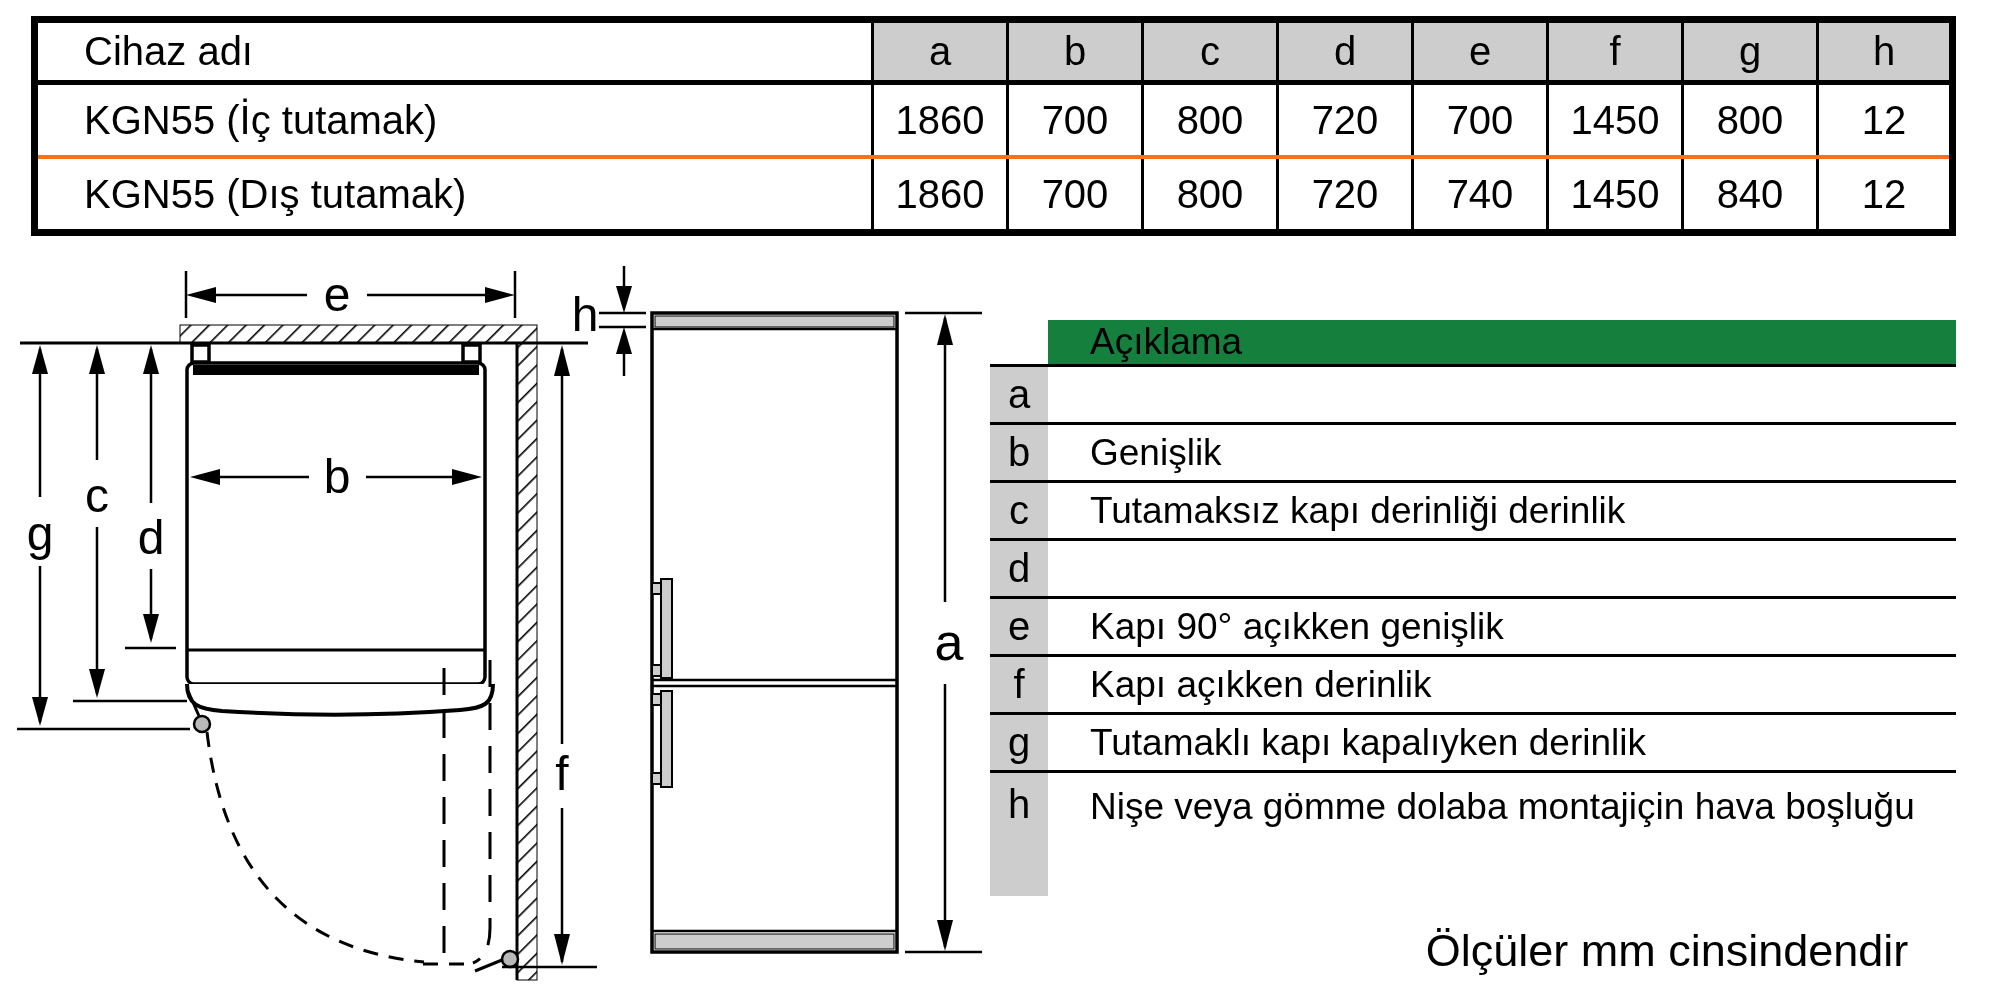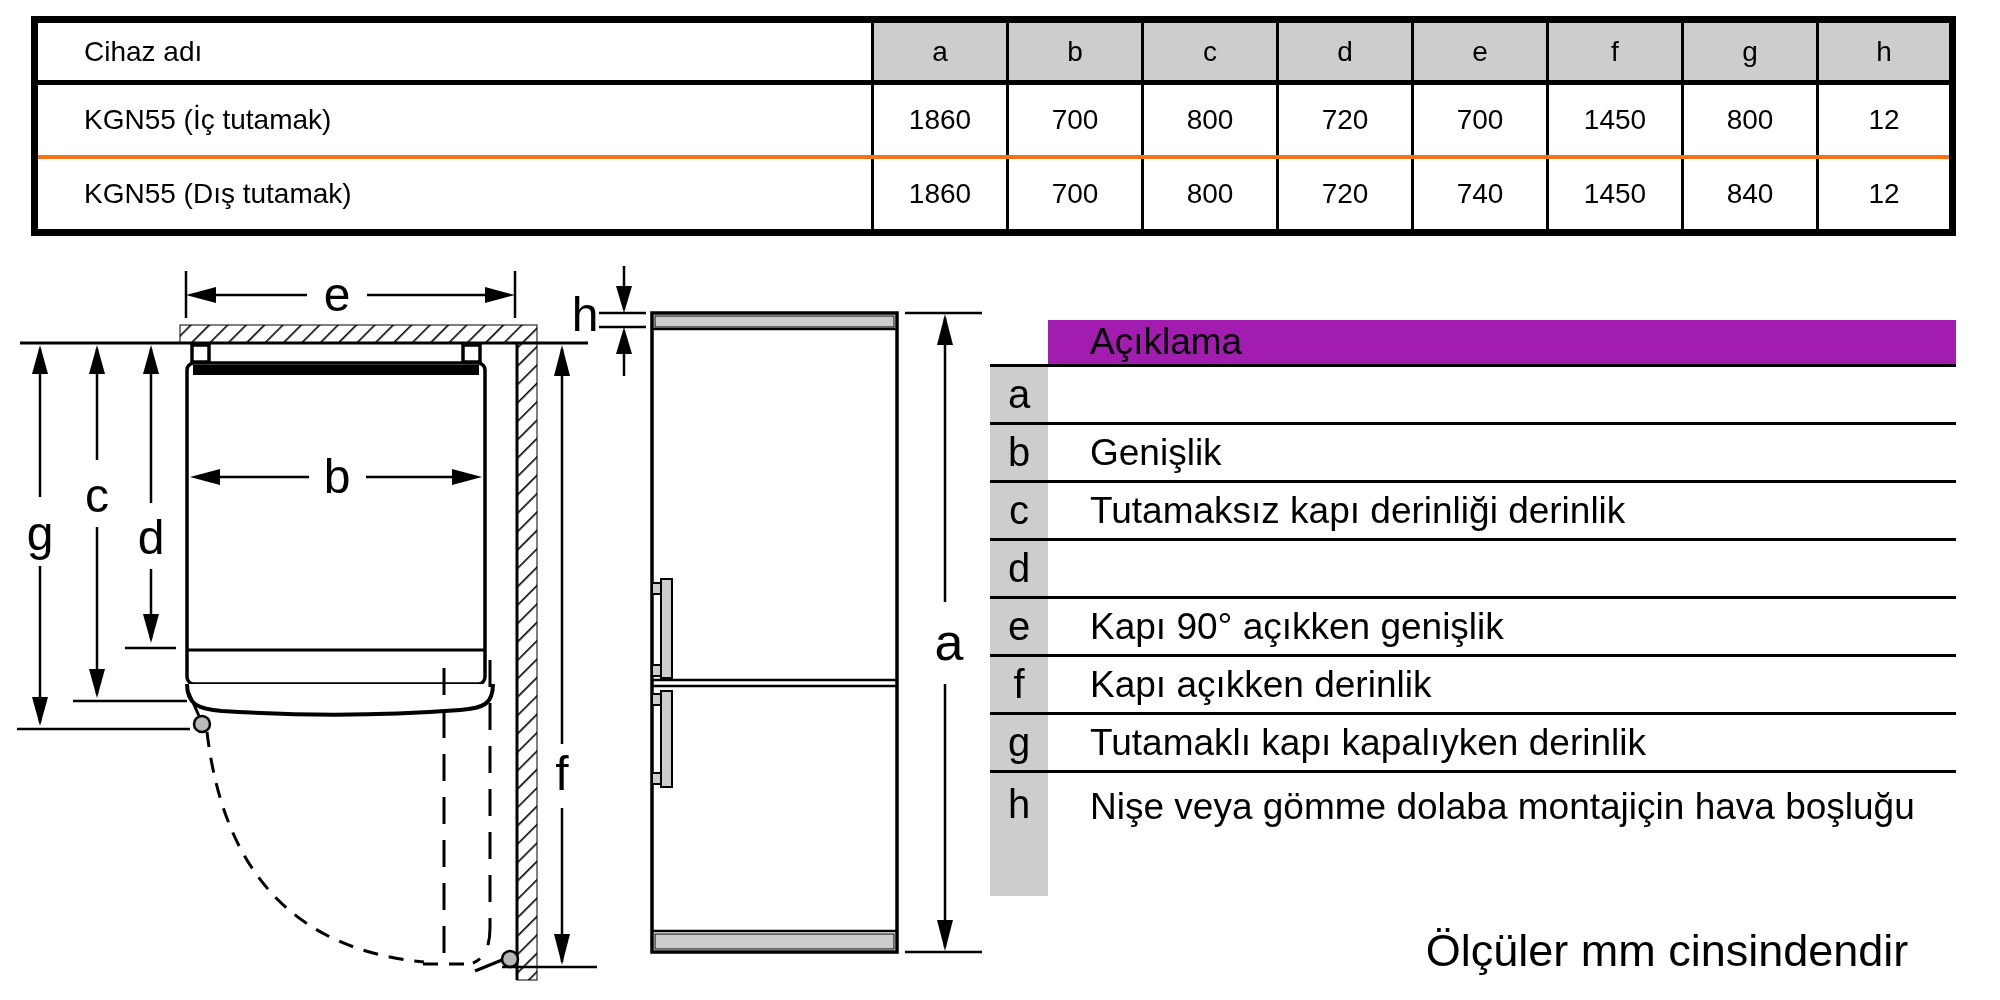--- a/index.html
+++ b/index.html
@@ -5,36 +5,36 @@
   html,body{margin:0;padding:0;}
   body{
     width:2000px;height:1000px;position:relative;background:#ffffff;
     font-family:"Liberation Sans", sans-serif;color:#000;overflow:hidden;
   }
 
   
   .dim-table{
     position:absolute;left:31px;top:16px;width:1925px;
     border-collapse:collapse;table-layout:fixed;
-    border:7px solid #000;font-size:28px;padding-left:36px;
+    border:7px solid #000;font-size:40px;padding-left:36px;
   }
   .dim-table td{
     border:3px solid #000;text-align:center;vertical-align:middle;padding:0;
     white-space:nowrap;overflow:hidden;
   }
   .dim-table tr.head td{height:57px;border-bottom:5px solid #000;}
   .dim-table tr.data td{height:70px;border-top:4px solid #f97316;}
   .dim-table td.name-cell{text-align:left;padding-left:46px;}
   .dim-table td.dim-head{background:#cdcdcd;}
 
   
   .legend{position:absolute;left:990px;top:320px;width:966px;font-size:37px;}
   .lg-head{display:flex;height:44px;border-bottom:3px solid #000;}
   .lg-head .lg-sp{width:58px;}
-  .lg-head .lg-hd{flex:1;background:#a21caf;display:flex;align-items:center;padding-left:42px;}
+  .lg-head .lg-hd{flex:1;background:#15803d;display:flex;align-items:center;padding-left:42px;}
   .lg-row{display:flex;height:55px;border-bottom:3px solid #000;}
   .lg-key{width:58px;background:#cdcdcd;display:flex;align-items:center;justify-content:center;font-size:40px;flex:none;}
   .lg-desc{flex:1;display:flex;align-items:center;padding-left:42px;}
   .lg-row.last{height:123px;border-bottom:none;}
   .lg-row.last .lg-key{align-items:flex-start;padding-top:9px;}
   .lg-row.last .lg-desc{flex-direction:row;align-items:flex-start;justify-content:flex-start;padding-top:9px;line-height:50px;}
 
   
   .drawing{position:absolute;left:0;top:240px;width:1000px;height:760px;}
   .drawing line,.drawing path,.drawing rect,.drawing circle{stroke:#000;}

